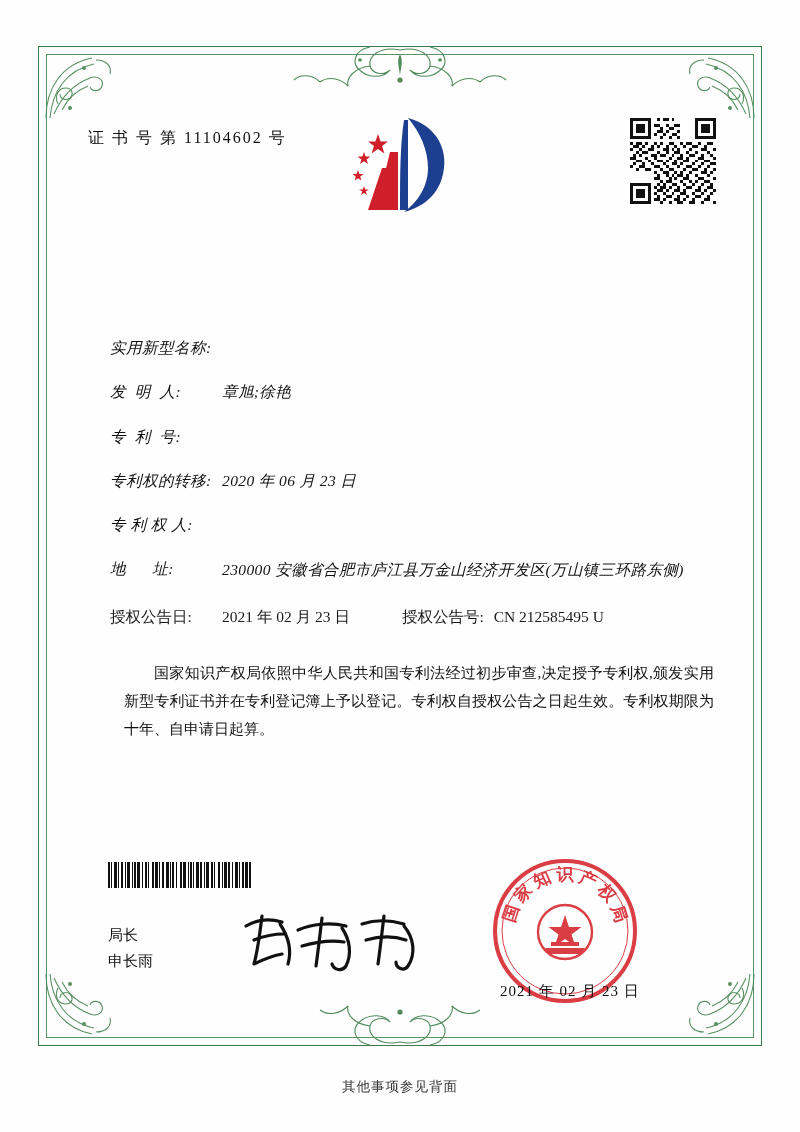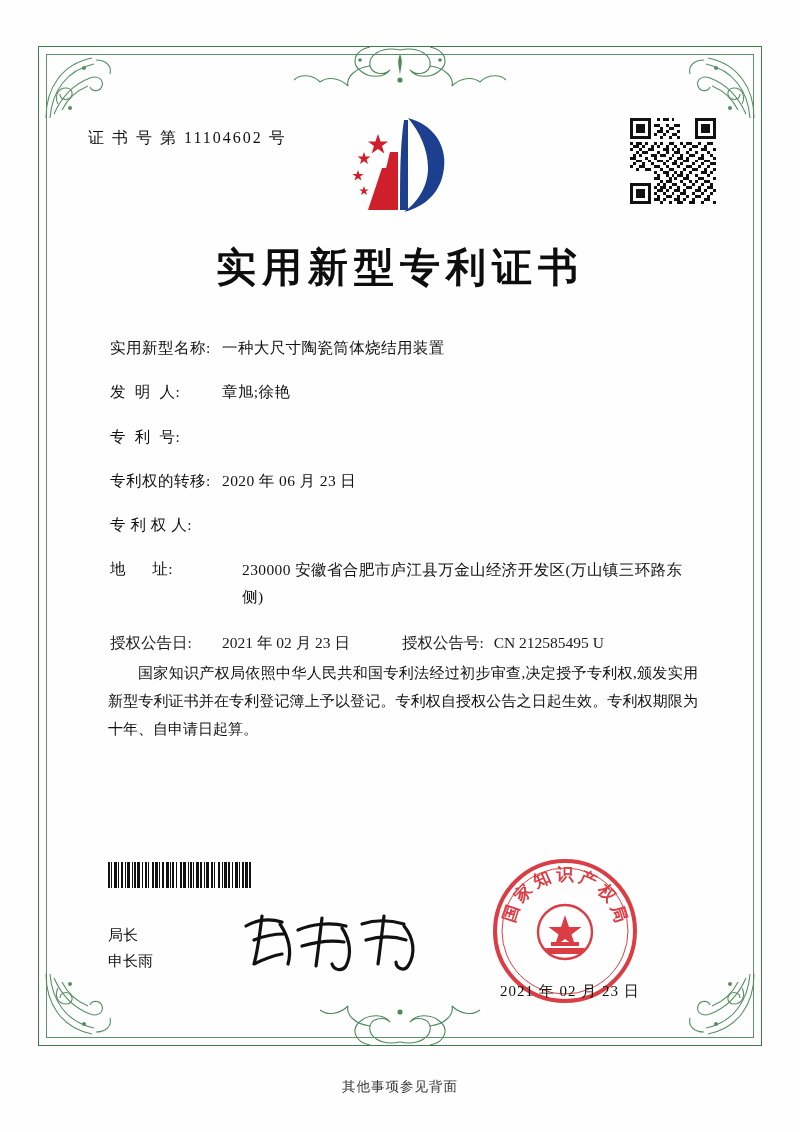--- a/index.html
+++ b/index.html
@@ -116,54 +116,54 @@
     left: 110px;
     top: 336px;
     width: 590px;
     font-size: 15.5px;
     line-height: 1.5;
   }
   .field-row {
     display: flex;
     align-items: flex-start;
     margin-bottom: 21px;
+    font-style: italic;
   }
   .field-label {
     width: 112px;
     flex: none;
     letter-spacing: 0.5px;
     color: #111;
     white-space: pre;
   }
   .field-value {
     flex: 1;
     color: #111;
     letter-spacing: 0.4px;
   }
   .field-value.addr {
     line-height: 1.7;
-    margin-left: 20px;
   }
   .inline-pair {
     display: flex;
     align-items: flex-start;
     margin-bottom: 21px;
   }
   .inline-pair .seg-label {
     width: 112px;
     flex: none;
     white-space: pre;
   }
   .inline-pair .seg-val { margin-right: 52px; }
   .inline-pair .seg-label2 { margin-right: 10px; white-space: pre; }
 
   
   .para-block {
     position: absolute;
-    left: 108px;
+    left: 124px;
     top: 660px;
     width: 590px;
     font-size: 15px;
     line-height: 1.85;
     text-align: justify;
     color: #111;
   }
   .para { text-indent: 2em; margin: 0 0 4px 0; }
 
   
@@ -516,26 +516,24 @@
         <rect x="25" y="27" width="2" height="1"></rect>
       <rect x="10" y="28" width="1" height="1"></rect>
         <rect x="13" y="28" width="1" height="1"></rect>
         <rect x="16" y="28" width="2" height="1"></rect>
       <rect x="20" y="28" width="2" height="1"></rect>
         <rect x="24" y="28" width="1" height="1"></rect>
         <rect x="28" y="28" width="1" height="1"></rect>
     </g>
   </svg>
 
-  <div class="title">实用新型专利证书</div>
 
   <div class="fields">
     <div class="field-row">
       <div class="field-label">实用新型名称:</div>
-      <div class="field-value">一种大尺寸陶瓷筒体烧结用装置</div>
     </div>
     <div class="field-row">
       <div class="field-label">发  明  人:</div>
       <div class="field-value">章旭;徐艳</div>
     </div>
     <div class="field-row">
       <div class="field-label">专  利  号:</div>
     </div>
     <div class="field-row">
       <div class="field-label">专利权的转移:</div>

